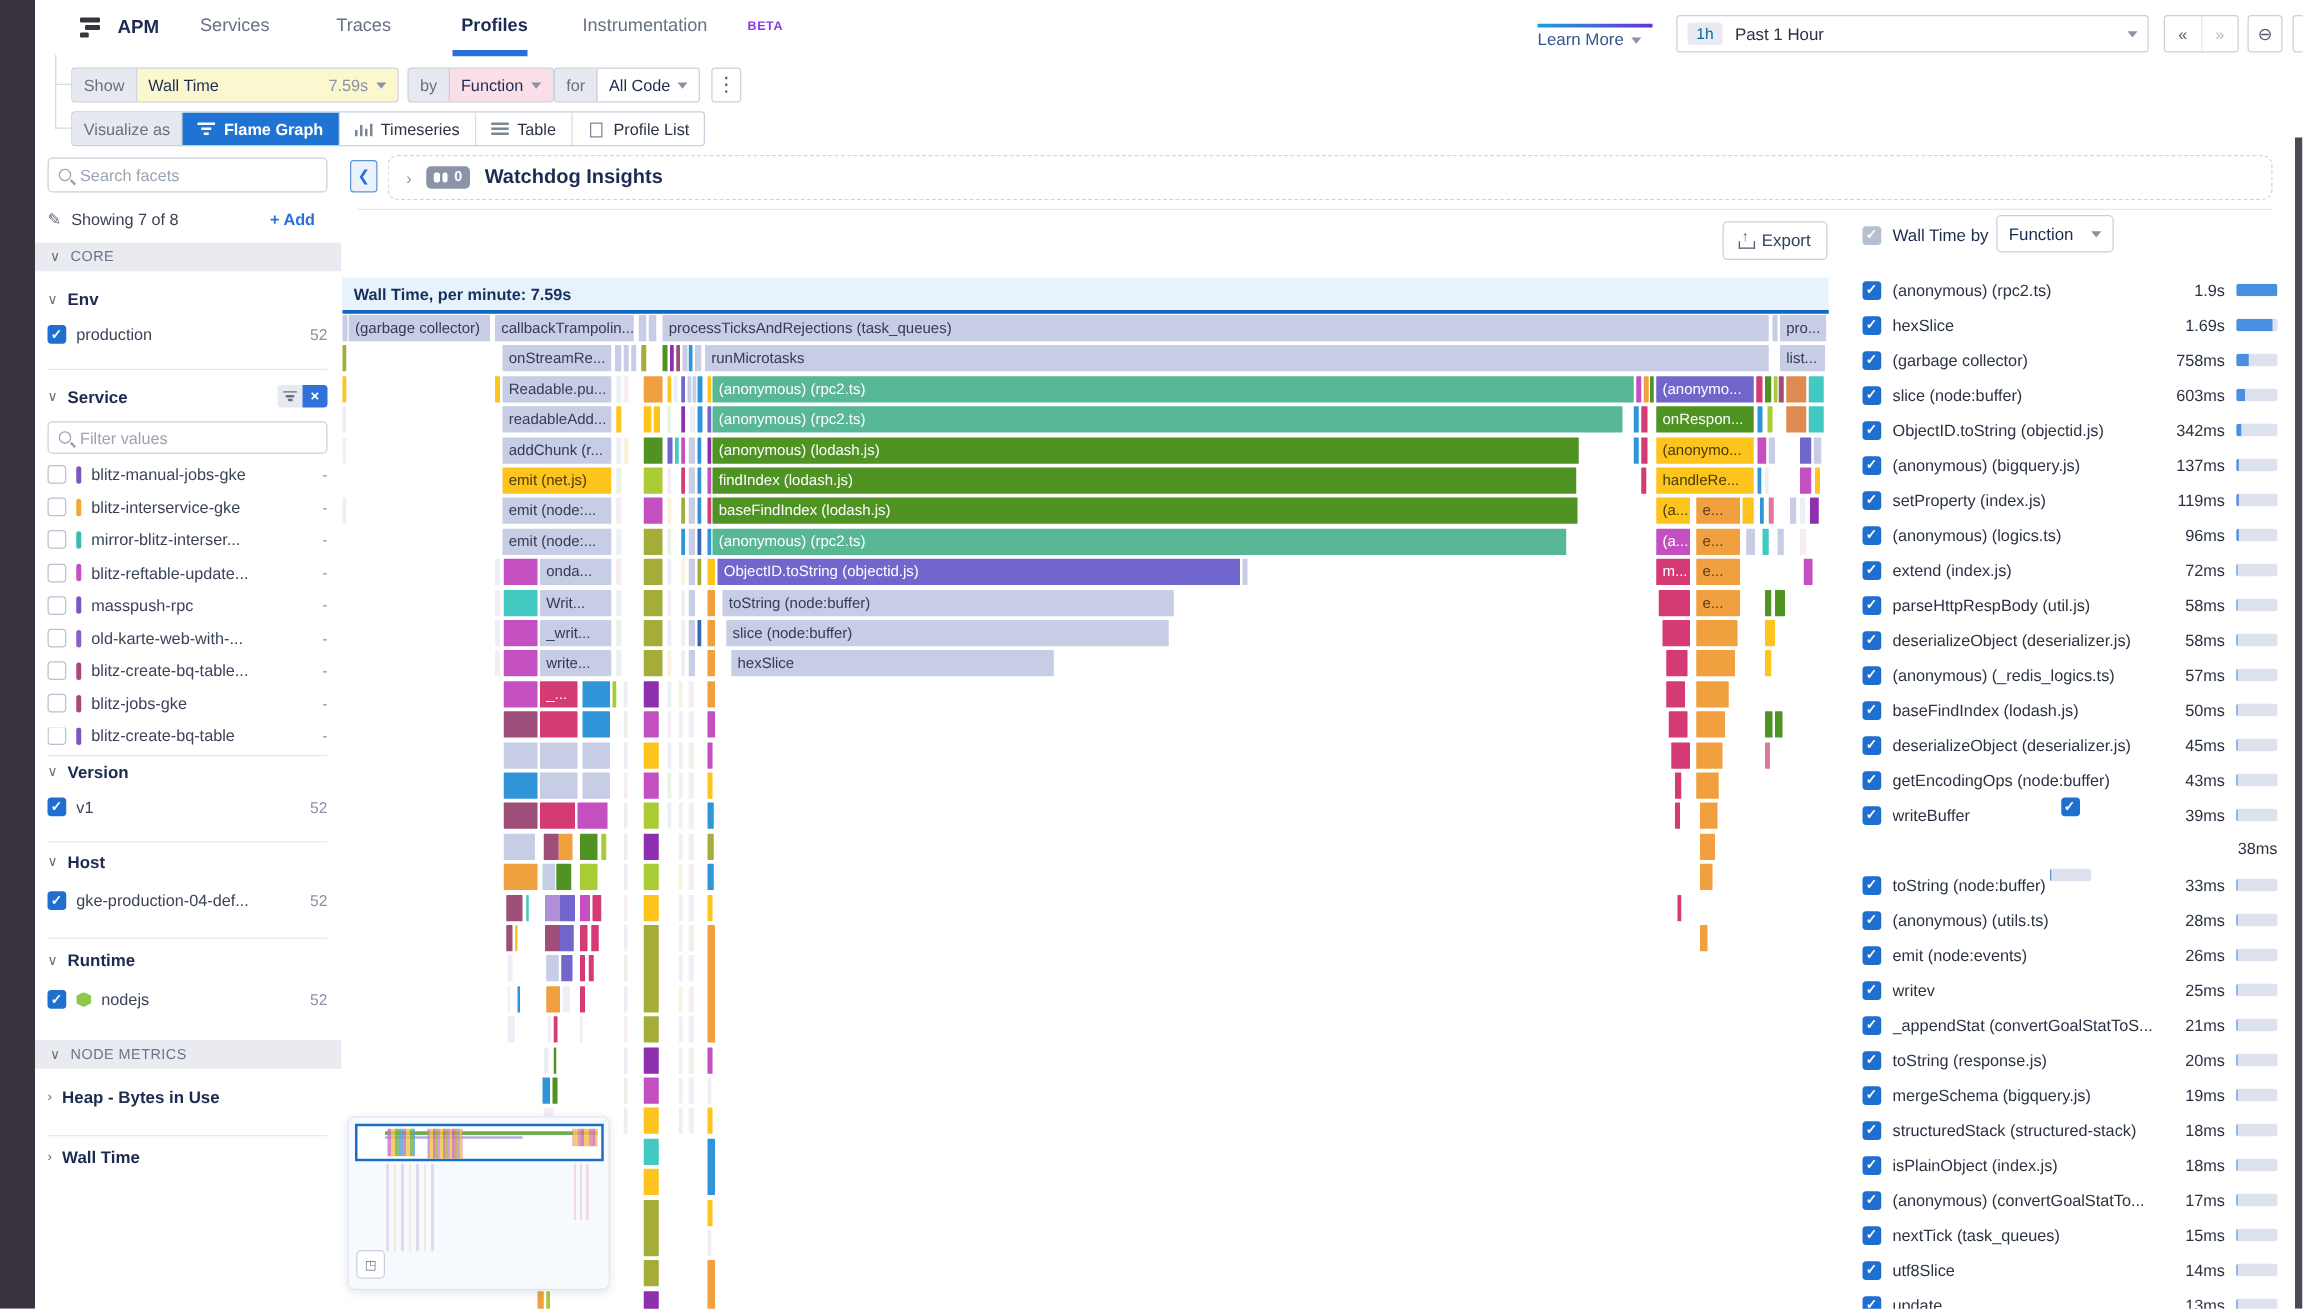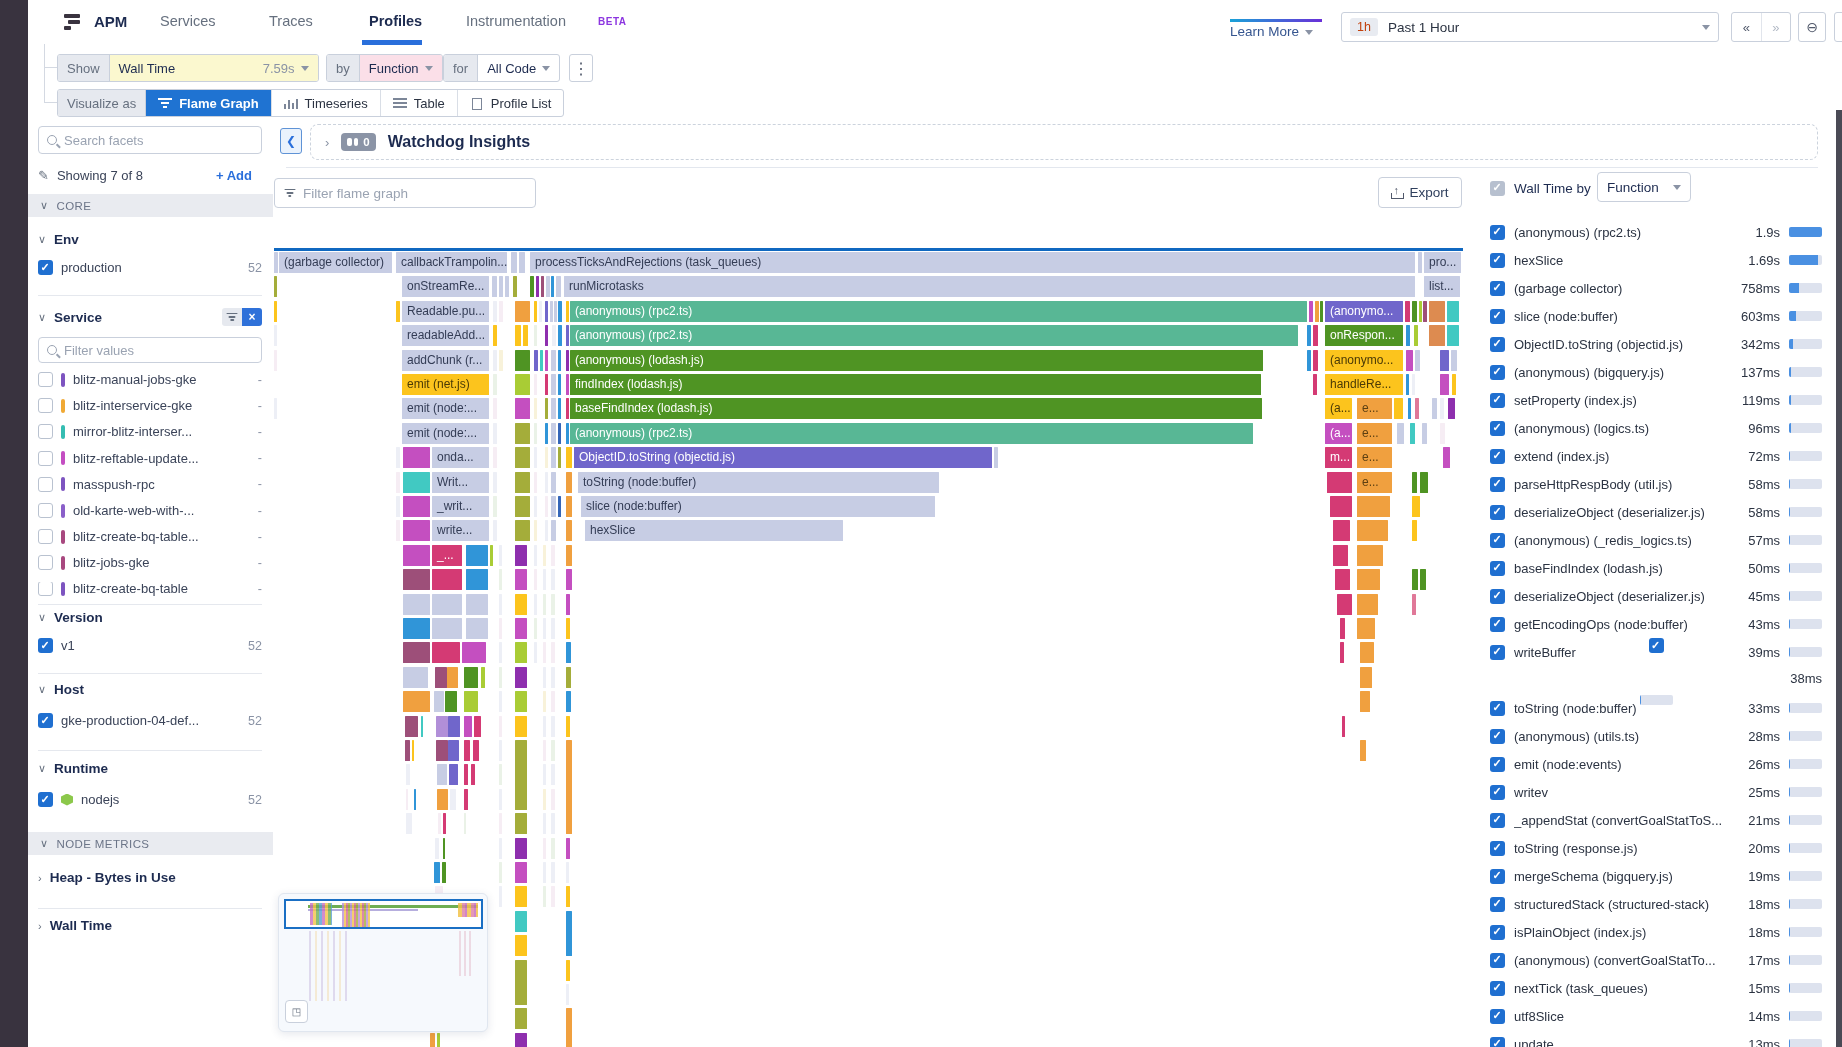--- a/index.html
+++ b/index.html
@@ -20,21 +20,21 @@
   .beta { color:#8c36e0; font-size:10px; font-weight:bold; letter-spacing:.5px; }
   #apm-icon { left:36px; top:12px; width:22px; height:20px; }
   #apm-icon i { position:absolute; left:0; height:4px; background:#39333f; border-radius:1px; }
   #learnmore-grad { left:1202px; top:19px; width:92px; height:3px;
      background:linear-gradient(90deg,#19a2d8,#6a2fd8); }
   #learn-more { left:1202px; top:24px; font-size:13.5px; color:#35558f; }
   .caret { display:inline-block; width:0; height:0; border-left:4px solid transparent;
      border-right:4px solid transparent; border-top:5px solid #8a93a5; vertical-align:middle; margin-left:6px; }
   #timepicker { left:1313px; top:12px; width:378px; height:30px; border:1px solid #c9d0dc;
      border-radius:3px; display:flex; align-items:center; padding:0 8px; }
-  #tp-chip { background:#e8ebf1; color:#c2410c; border-radius:3px; font-size:12.5px; padding:2px 7px; margin-right:10px; }
+  #tp-chip { background:#e8ebf1; color:#0369a1; border-radius:3px; font-size:12.5px; padding:2px 7px; margin-right:10px; }
   #tp-label { font-size:13.5px; color:#2b3342; flex:1; }
   .hbtn { position:absolute; top:12px; height:30px; border:1px solid #c9d0dc; border-radius:3px;
      background:#fff; display:flex; align-items:center; justify-content:center; color:#51596b; font-size:14px; }
   #histgroup { left:1703px; width:60px; padding:0; }
   #histgroup .half { width:29px; text-align:center; font-size:13px; }
   #histgroup .half.dis { color:#b3bac6; }
   #histgroup .div { width:1px; height:28px; background:#e1e5ec; }
 
   
   .qgroup { position:absolute; height:28px; border:1px solid #c9d0dc; border-radius:3px;
@@ -378,33 +378,28 @@
   <div id="wd-box" class="abs">
     <span style="color:#8a93a5;font-size:13px;">›</span>
     <span id="wd-badge">
         <span class="binoc"></span>
         <span>0</span>
       </span>
     <span id="wd-title">Watchdog Insights</span>
   </div>
   <div id="main-div" class="abs"></div>
 
-  <div id="flt-input" class="abs">
-    <span class="funnel">
-        <i></i>
-        <i></i>
-        <i></i>
-      </span>
-    <span>Filter flame graph</span>
-  </div>
   <div id="export-btn" class="abs">
     <span class="up-icon"></span>
     <span>Export</span>
   </div>
 
+  <div id="flame-hdr" class="abs">
+      <span>Wall Time, per minute: 7.59s</span>
+    </div>
   <div id="flame-root" class="abs"></div>
   <div id="flame">
       <div class="cell nolabel" style="left: 274px; top: 252px; width: 4px; height: 21px; background: rgb(199, 205, 228); color: rgb(51, 60, 85); position: absolute;"></div>
       <div class="cell" style="left: 279px; top: 252px; width: 113px; height: 21px; background: rgb(199, 205, 228); color: rgb(51, 60, 85); position: absolute;">(garbage collector)</div>
       <div class="cell" style="left: 396px; top: 252px; width: 111px; height: 21px; background: rgb(199, 205, 228); color: rgb(51, 60, 85); position: absolute;">callbackTrampolin...</div>
       <div class="cell nolabel" style="left: 511px; top: 252px; width: 6px; height: 21px; background: rgb(199, 205, 228); color: rgb(51, 60, 85); position: absolute;"></div>
       <div class="cell nolabel" style="left: 519px; top: 252px; width: 6px; height: 21px; background: rgb(199, 205, 228); color: rgb(51, 60, 85); position: absolute;"></div>
       <div class="cell" style="left: 530px; top: 252px; width: 885px; height: 21px; background: rgb(199, 205, 228); color: rgb(51, 60, 85); position: absolute;">processTicksAndRejections (task_queues)</div>
       <div class="cell nolabel" style="left: 1418px; top: 252px; width: 4px; height: 21px; background: rgb(199, 205, 228); color: rgb(51, 60, 85); position: absolute;"></div>
       <div class="cell" style="left: 1424px; top: 252px; width: 37px; height: 21px; background: rgb(199, 205, 228); color: rgb(51, 60, 85); position: absolute;">pro...</div>

